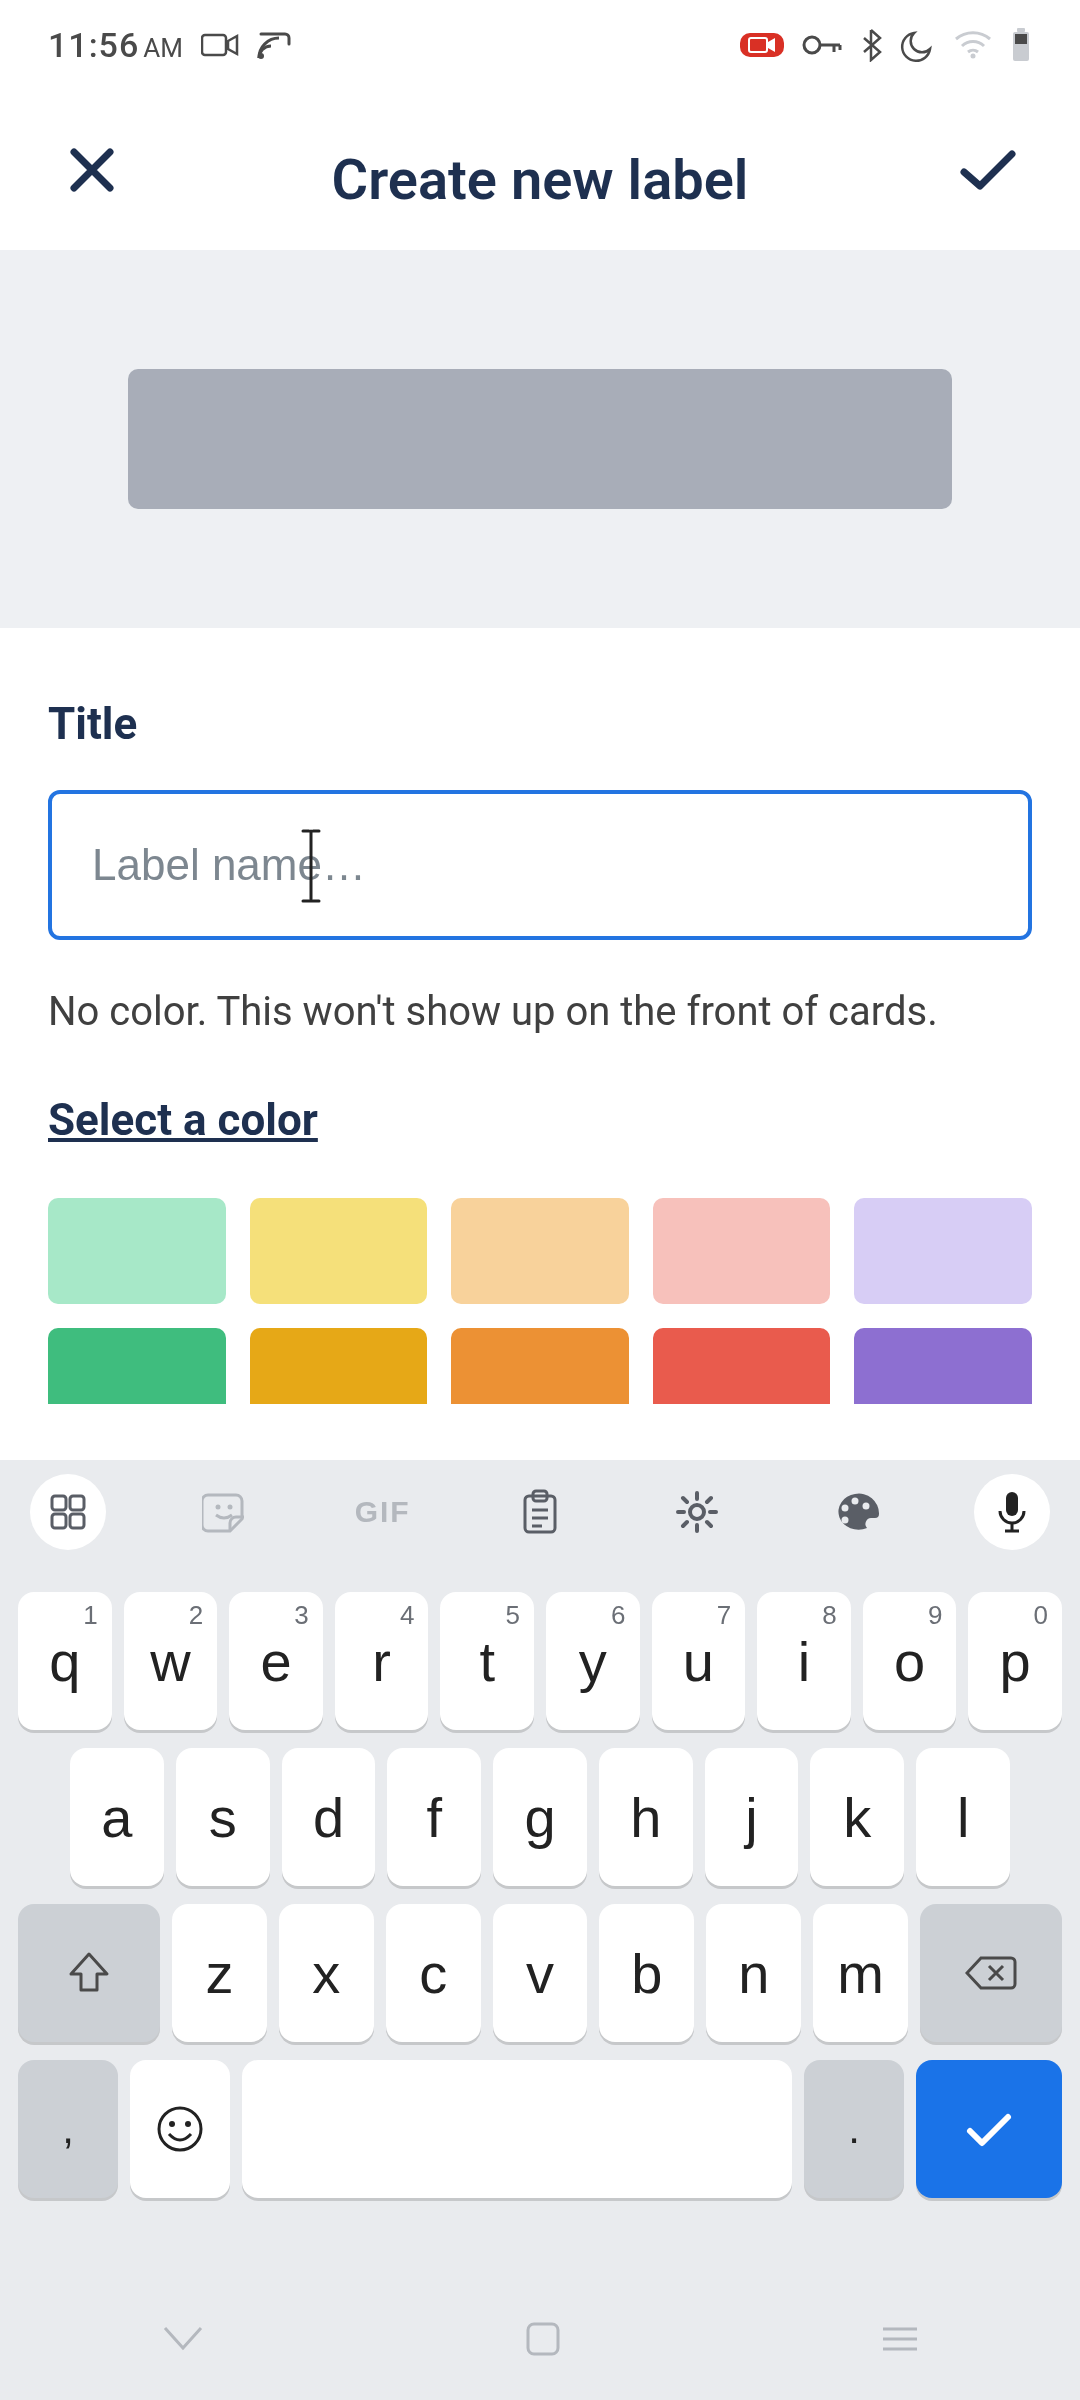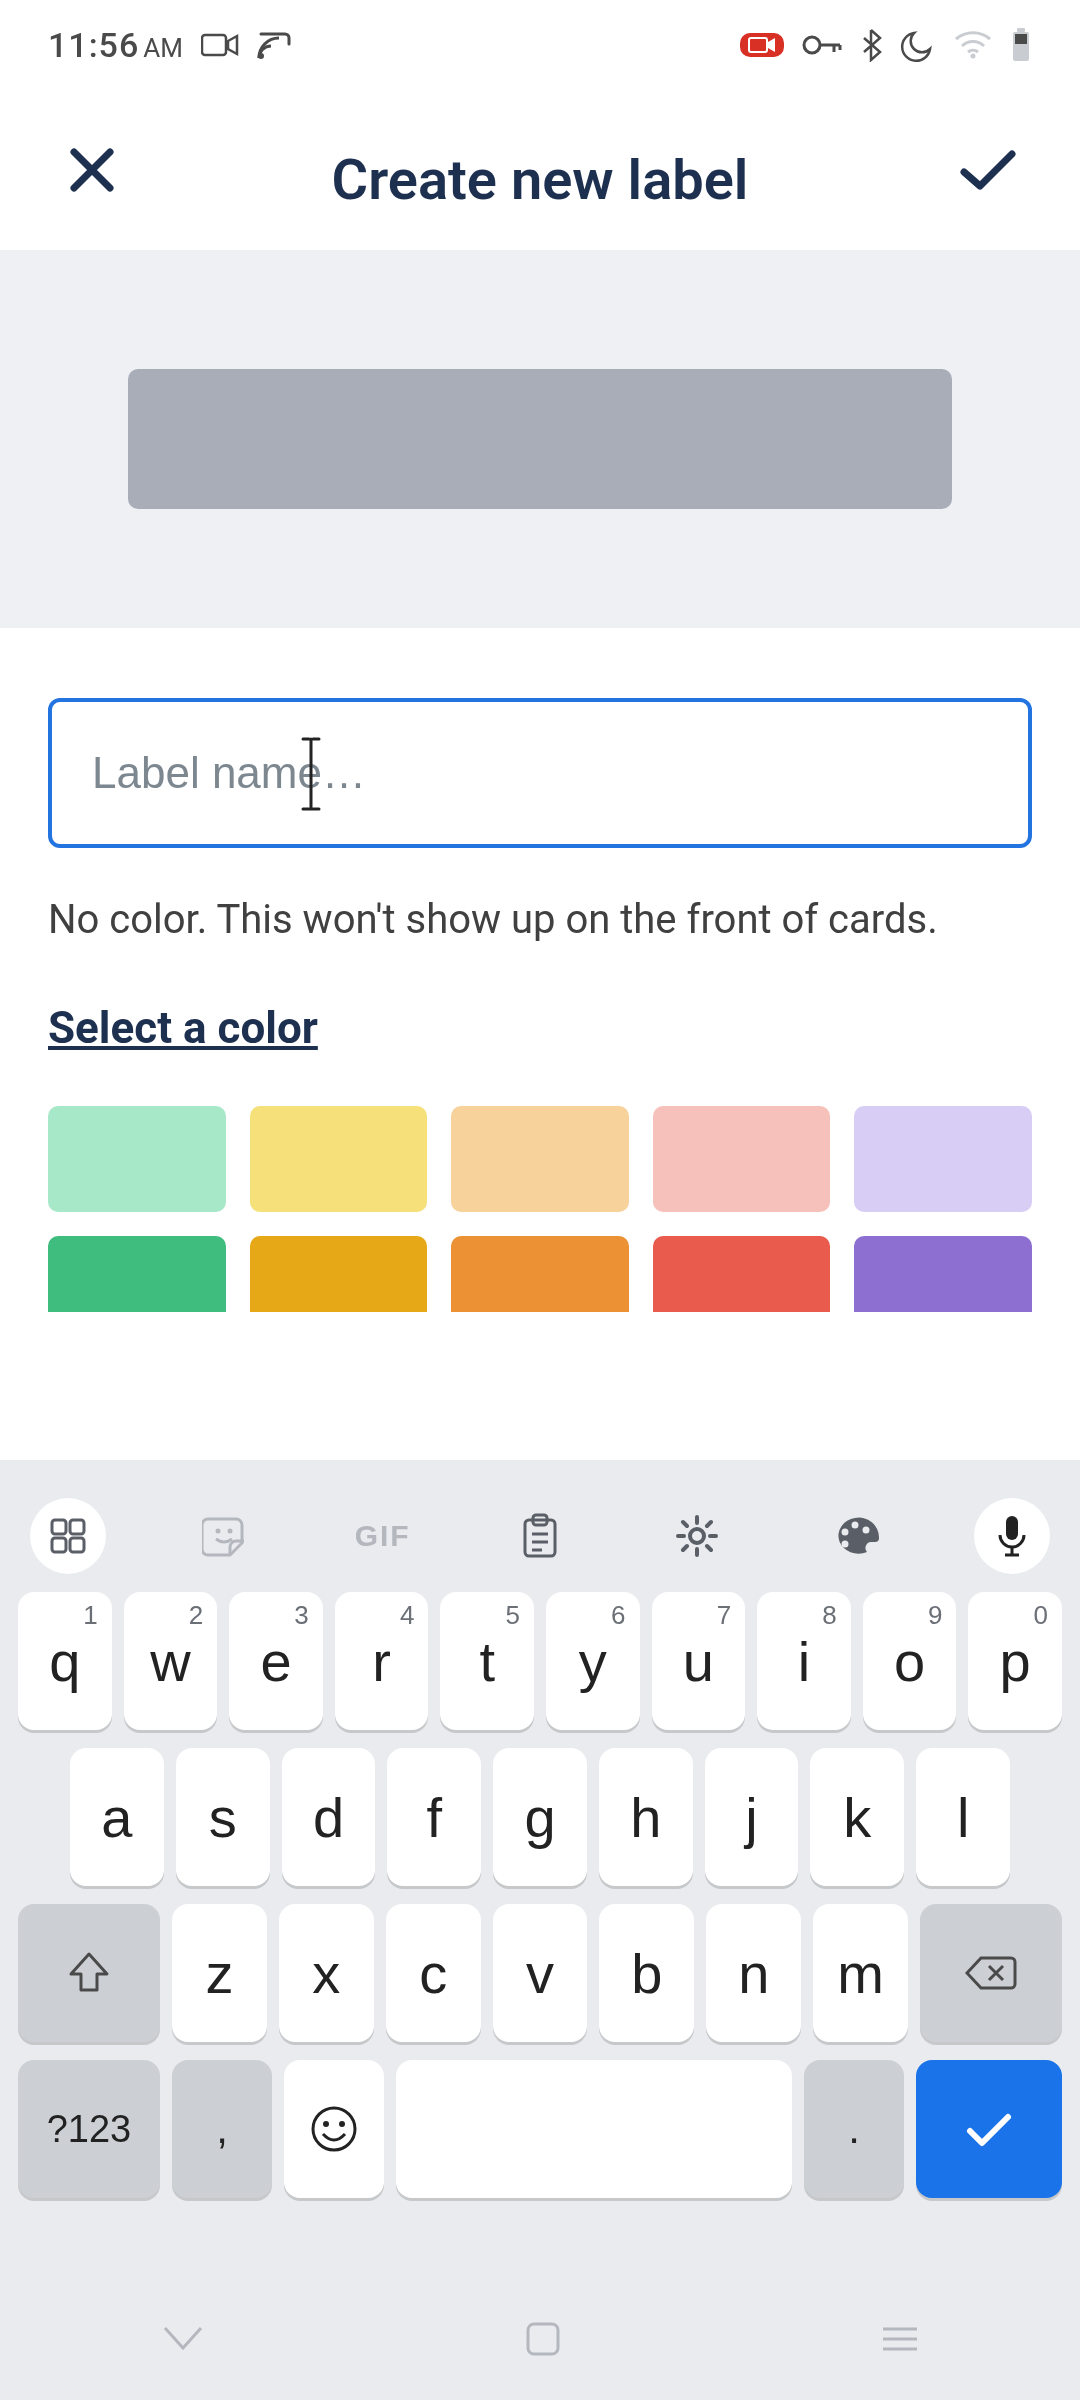--- a/index.html
+++ b/index.html
@@ -29,21 +29,21 @@
   .title-input { width: 100%; height: 150px; border: 4px solid #2374e1; border-radius: 12px; font-size: 44px; padding: 0 40px; color: #222; outline: none; }
   .title-input::placeholder { color: #7d8790; }
   .hint { font-size: 40px; color: #404040; line-height: 1.6; margin: 40px 0 50px; }
   .section-label.colors { margin-bottom: 52px; text-decoration: underline; }
   .color-grid { display: grid; grid-template-columns: repeat(5, 1fr); gap: 24px; }
   .swatch { height: 106px; border-radius: 10px; border: none; cursor: pointer; } 
   .row2-container { overflow: hidden; height: 76px; display: grid; grid-template-columns: repeat(5,1fr); gap:24px; margin-top:24px;}
   
   
   .keyboard { position: absolute; bottom: 120px; left: 0; width: 1080px; height: 820px; background: #e9ebee; padding: 14px 18px 20px; }
-  .kb-toolbar { height: 100px; display: flex; align-items: flex-end; justify-content: space-between; padding: 0 12px; }
+  .kb-toolbar { height: 100px; display: flex; align-items: flex-start; justify-content: space-between; padding: 0 12px; }
   .kb-tool { width: 76px; height: 76px; border-radius: 50%; background: transparent; border: none; display: inline-flex; align-items: center; justify-content: center; color: #5a5e66; }
   .kb-tool.active { background: #fff; }
   .kb-row { display: flex; gap: 12px; margin-top: 18px; }
   .kb-row.second { padding: 0 52px; }
   .kb-row.fourth { }
   .key { flex: 1; height: 138px; background: #fff; border: none; border-radius: 16px; box-shadow: 0 3px 0 rgba(0,0,0,.15); position: relative; display: flex; align-items: center; justify-content: center; font-size: 56px; color: #222; cursor: pointer; }
   .key .hint-num { position: absolute; top: 8px; right: 14px; font-size: 26px; color: #6b6f76; }
   .key.shift, .key.backspace { background: #ccd0d5; flex: 0 0 142px; }
   .key.sym { background: #ccd0d5; flex: 0 0 142px; font-size: 38px; }
   .key.comma, .key.period { background: #ccd0d5; flex: 0 0 100px; font-size: 42px; }
@@ -135,20 +135,21 @@
         <path d="M6 26 L22 40 L54 8" stroke="#1e3050" stroke-width="7" fill="none" stroke-linecap="round" stroke-linejoin="round"></path>
       </svg>
   </button>
 </div>
 
 <div class="preview-area">
   <div class="preview-label"></div>
 </div>
 
 <div class="form">
+  <div class="section-label">Title</div>
   <div class="input-wrap">
     <input class="title-input" type="text" placeholder="Label name…" style="">
     <span class="cursor-ibeam">
       <svg width="22" height="76" viewBox="0 0 22 76">
           <path d="M3 3 h6 M13 3 h6 M11 3 V73 M3 73 h6 M13 73 h6" stroke="#222" stroke-width="3" stroke-linecap="round"></path>
         </svg>
     </span>
   </div>
   <div class="hint">No color. This won't show up on the front of cards.</div>
   <div class="section-label colors">Select a color</div>
@@ -289,21 +290,20 @@
     <button class="key">m</button>
     <button class="key backspace">
       <svg width="52" height="38" viewBox="0 0 52 38">
           <path d="M16 4 H46 a4 4 0 0 1 4 4 V30 a4 4 0 0 1 -4 4 H16 L2 19 Z" fill="none" stroke="#4a4a4a" stroke-width="3"></path>
           <path d="M24 12 L38 26 M38 12 L24 26" stroke="#4a4a4a" stroke-width="3"></path>
         </svg>
     </button>
   </div>
 
   <div class="kb-row fourth">
-    <button class="key sym">?123</button>
     <button class="key comma">,</button>
     <button class="key emoji">
       <svg width="50" height="50" viewBox="0 0 50 50">
           <circle cx="25" cy="25" r="21" fill="none" stroke="#222" stroke-width="3"></circle>
           <circle cx="17" cy="20" r="3" fill="#222"></circle>
           <circle cx="33" cy="20" r="3" fill="#222"></circle>
           <path d="M14 30 q11 12 22 0" fill="none" stroke="#222" stroke-width="3"></path>
         </svg>
     </button>
     <button class="key space"></button>

